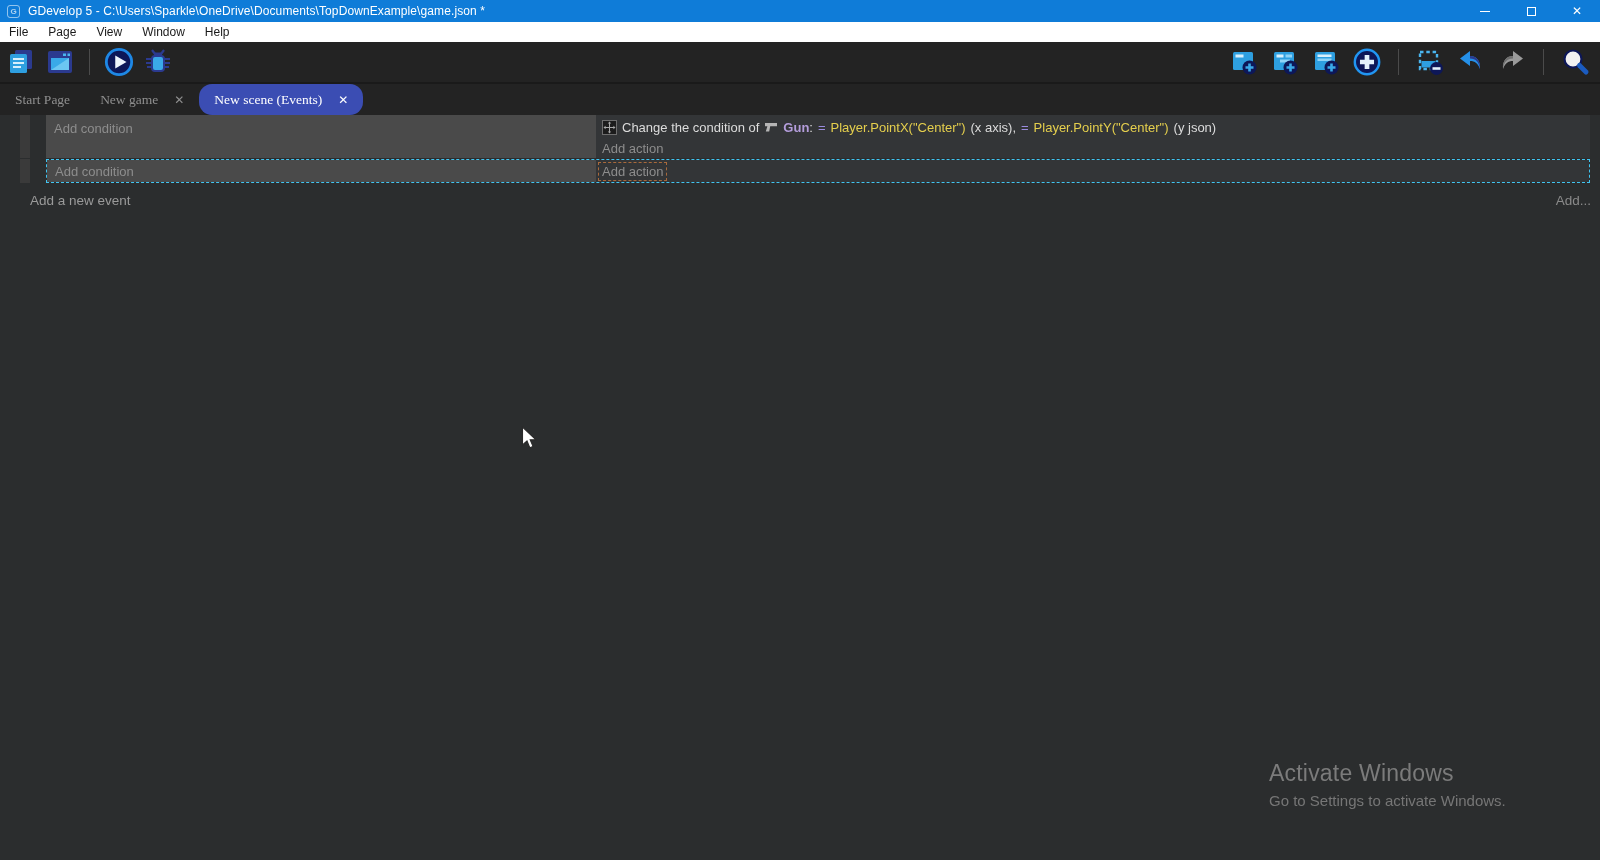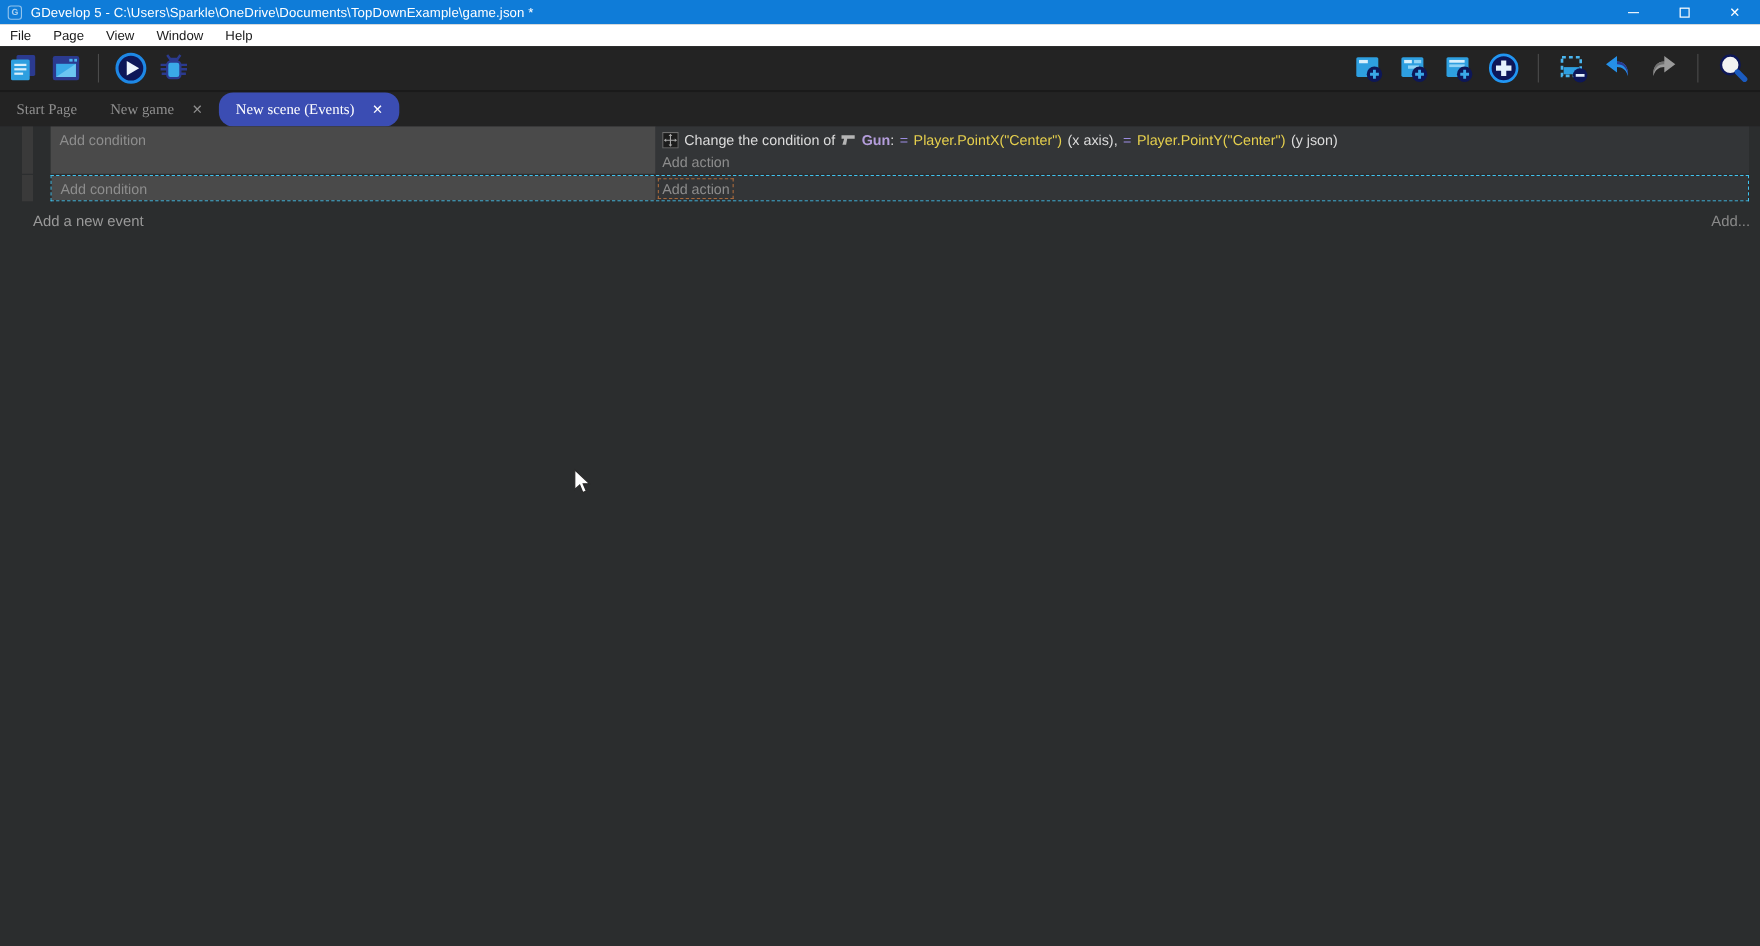--- a/index.html
+++ b/index.html
@@ -296,19 +296,23 @@
       </div>
       <div class="action-cell">
         <span class="placeholder focus-outline">Add action</span>
       </div>
     </div>
   </div>
 
   <div class="add-new-event">Add a new event</div>
   <div class="add-link">Add...</div>
 
+  <div class="watermark">
+    <div class="watermark-title">Activate Windows</div>
+    <div class="watermark-sub">Go to Settings to activate Windows.</div>
+  </div>
 </div>
 
 <div class="cursor">
   <svg width="17" height="25" viewBox="0 0 17 25">
     <path d="M1.5 1 L1.5 19 L6 15 L8.8 21.8 L12 20.4 L9.2 13.8 L15 13.8 Z" fill="#ffffff" stroke="#2a2a2a" stroke-width="1.1"></path>
   </svg>
 </div>
 
 </body></html>

